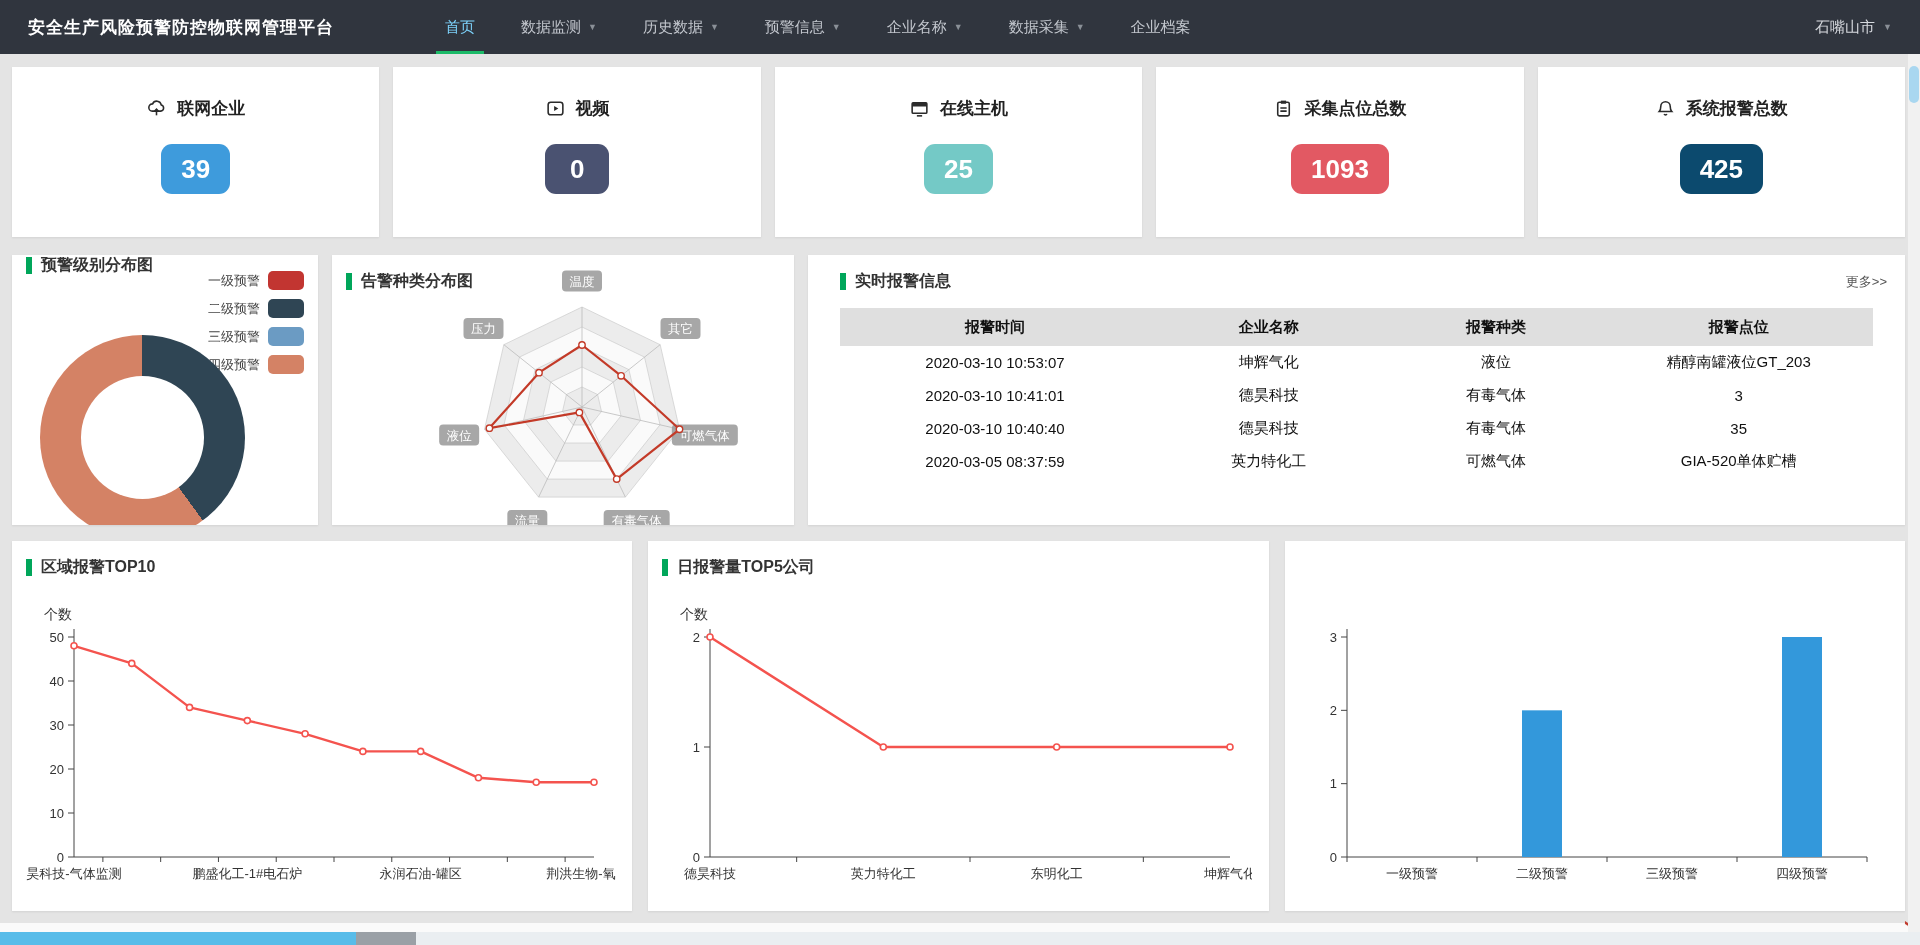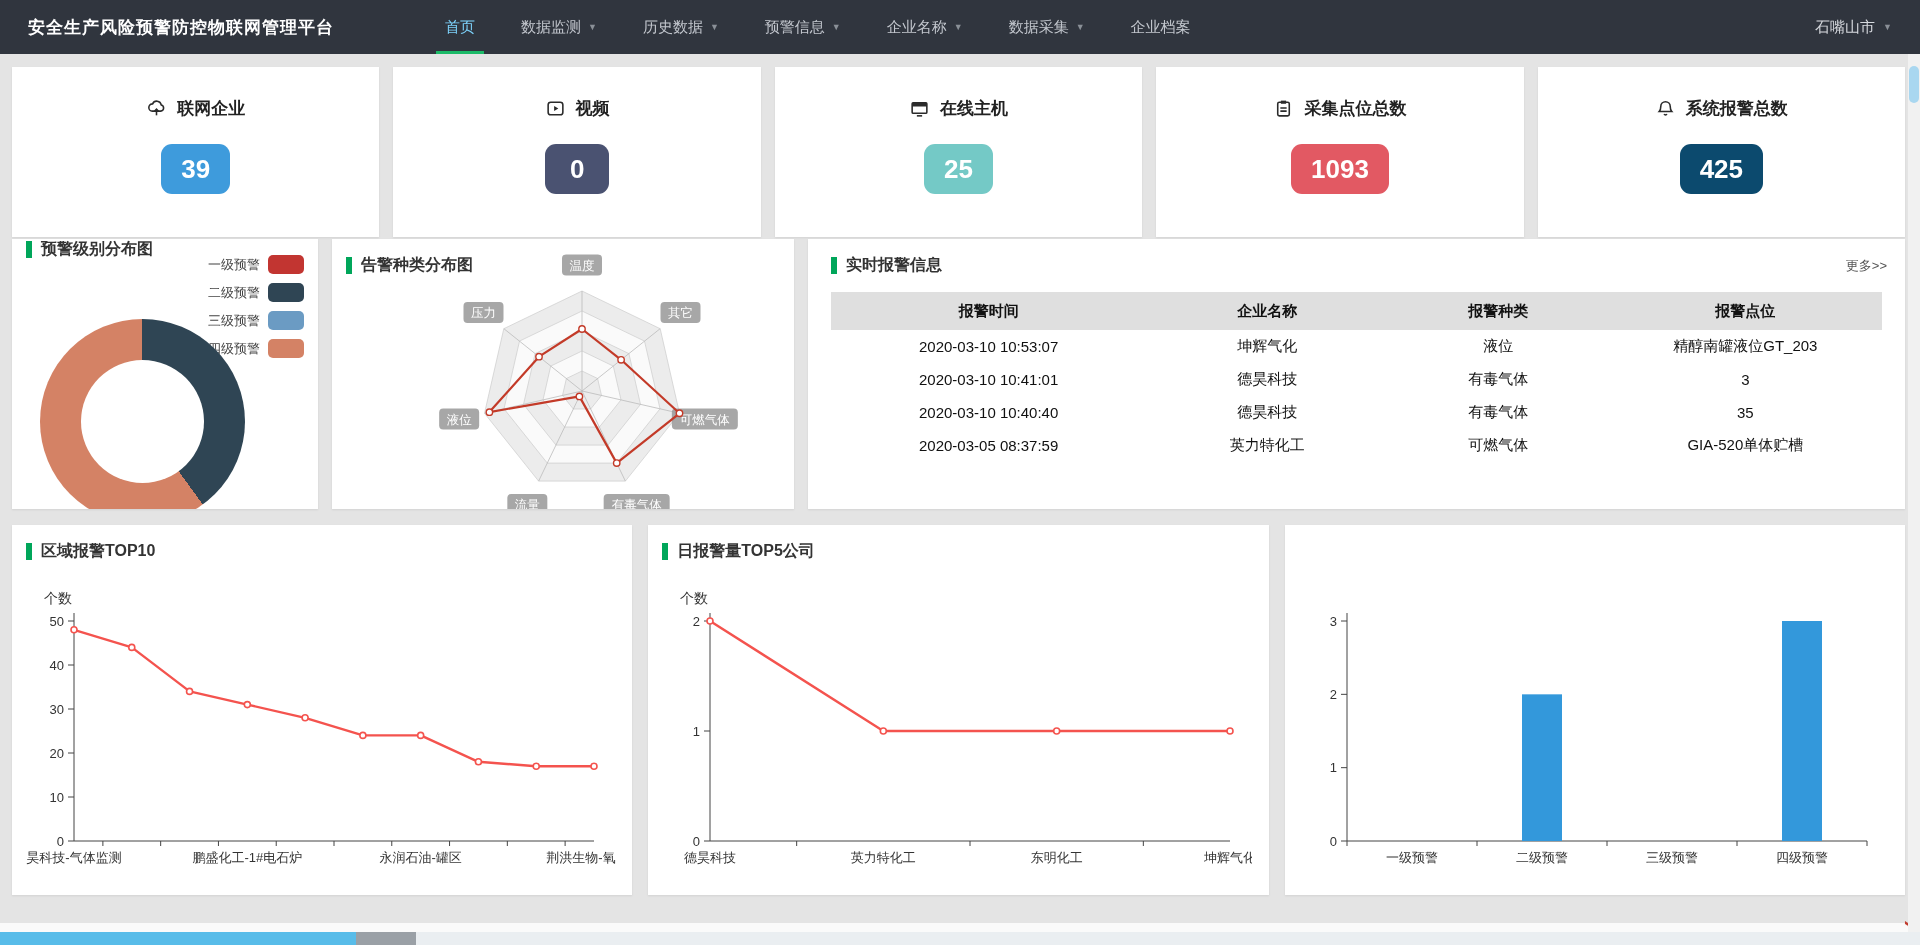--- a/index.html
+++ b/index.html
@@ -13,21 +13,21 @@
   .nav-item { display:flex; align-items:center; height:100%; padding:0 23px; color:#c3c7ce; font-size:15px; cursor:pointer; position:relative; white-space:nowrap; }
   .nav-item .caret { font-size:9px; color:#8a9097; margin-left:7px; }
   .nav-item.active { color:#7dd3fc; }
   .nav-item.active::after { content:""; position:absolute; left:14px; right:14px; bottom:0; height:3px; background:#1cba68; }
   .nav-region { margin-left:auto; color:#d6d9de; font-size:15px; display:flex; align-items:center; cursor:pointer; }
   .nav-region .caret { font-size:9px; color:#8a9097; margin-left:8px; }
 
   
   .page { padding:13px 15px 0 12px; }
   .row { display:flex; }
-  .row1 { gap:14px; margin-bottom:2px; }
+  .row1 { gap:14px; margin-bottom:18px; }
   .row2 { gap:14px; margin-bottom:16px; }
   .row3 { gap:16px; }
   .card { background:#fff; position:relative; box-shadow:0 1px 2px rgba(0,0,0,.08); }
 
   
   .stat-card { flex:1; height:170px; text-align:center; padding-top:30px; }
   .stat-head { display:flex; align-items:center; justify-content:center; gap:10px; }
   .stat-head .ico { display:inline-flex; }
   .stat-label { font-size:17px; font-weight:bold; color:#222; }
   .stat-badge { display:inline-block; margin-top:24px; min-width:64px; padding:0 20px; height:50px; line-height:50px;
@@ -46,21 +46,21 @@
   .donut { position:absolute; width:205px; height:205px; border-radius:50%; left:28px; top:80px; }
   .donut .hole { position:absolute; inset:41px; background:#fff; border-radius:50%; }
 
   
   #radar-card { width:462px; height:270px; padding:16px 14px; overflow:hidden; }
   .radar-wrap { position:absolute; left:0; top:0; width:462px; height:270px; }
   .radar-wrap svg text { font-family:inherit; }
   #radar-card .card-title { position:relative; z-index:2; }
 
   
-  #table-card { flex:1; height:270px; padding:16px 23px; }
+  #table-card { flex:1; height:270px; padding:16px 32px; }
   .more-link { position:absolute; right:18px; top:18px; font-size:13px; color:#555; cursor:pointer; }
   table { width:100%; border-collapse:collapse; margin-top:16px; table-layout:fixed; }
   thead th { background:#dfdfdf; height:38px; font-size:15px; font-weight:bold; color:#111; text-align:center; }
   tbody td { height:33px; font-size:15px; color:#111; text-align:center; background:#fff;margin-top:8px; }
 
   
   .chart-card { flex:1; height:370px; padding:16px 14px; overflow:hidden; }
   .chart-box { position:absolute; left:4px; top:36px; }
   .chart-box svg text { font-family:inherit; }
 

